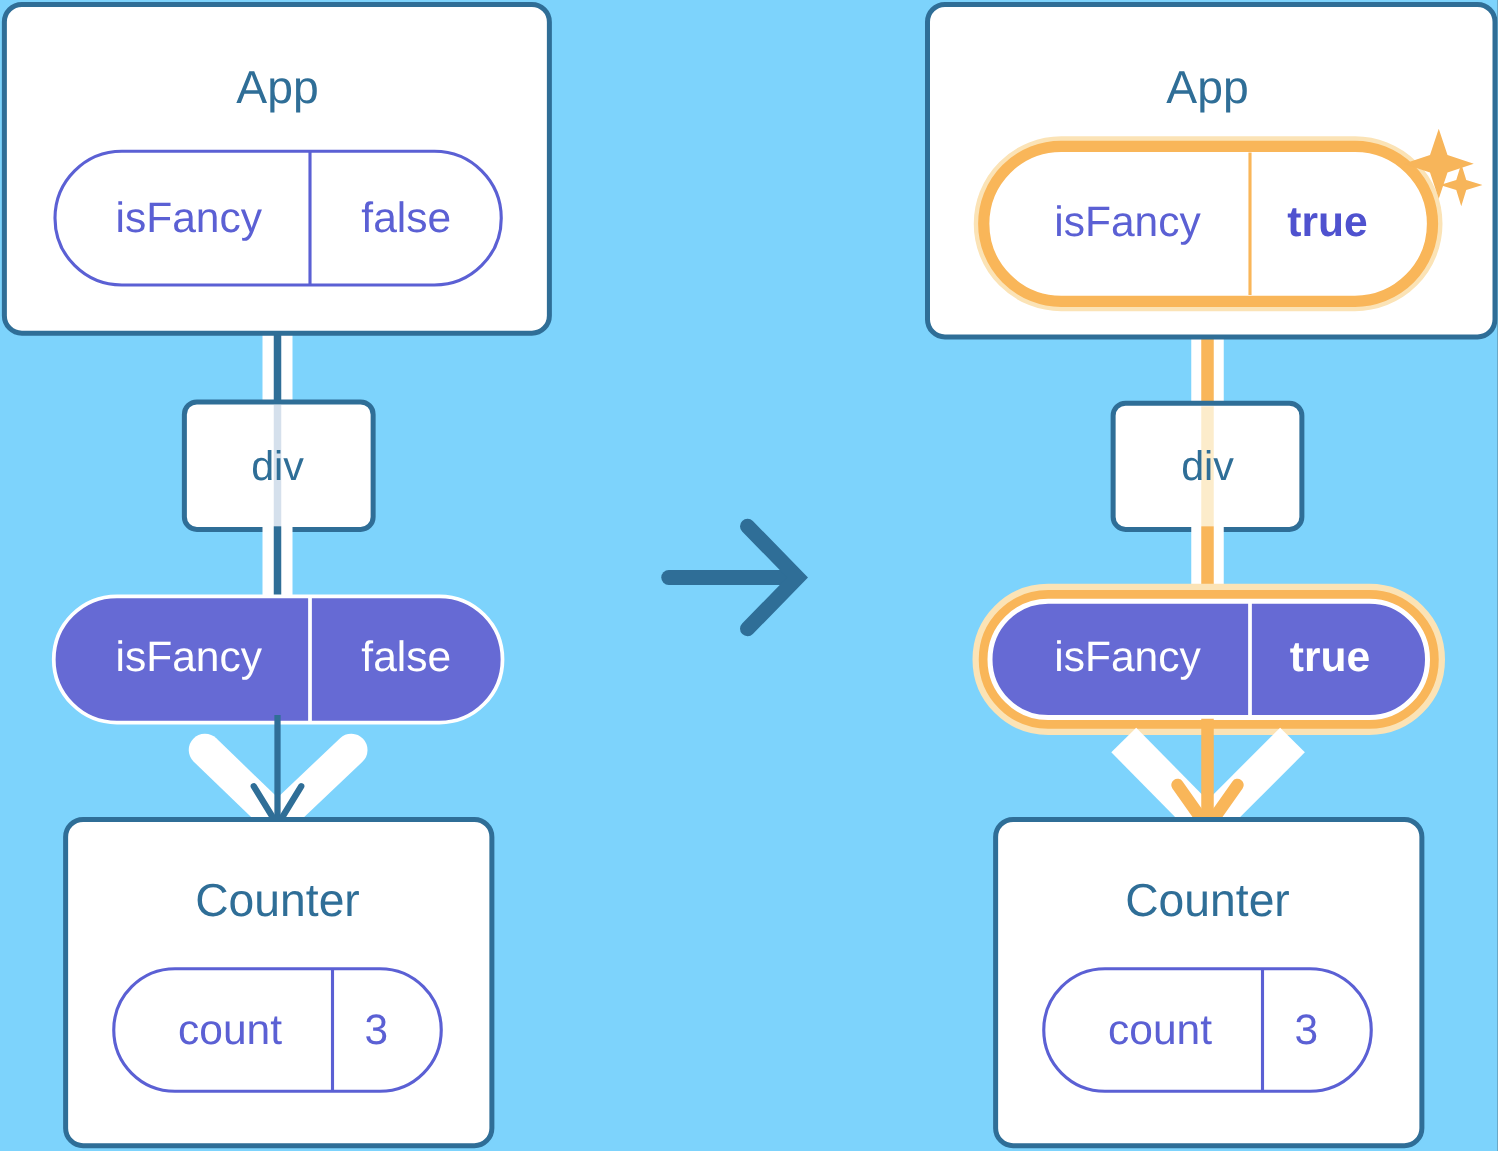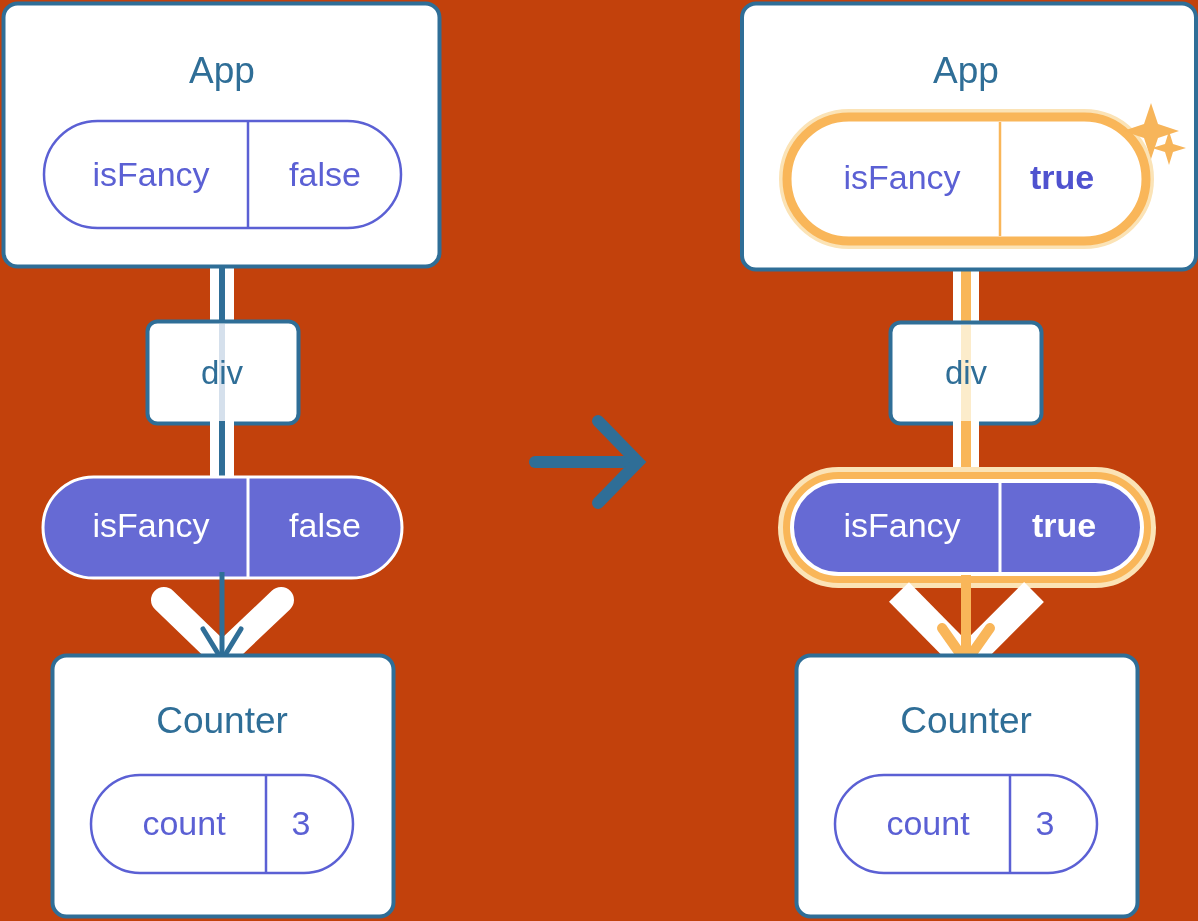--- a/index.html
+++ b/index.html
@@ -10,21 +10,21 @@
   body {
     width: 1198px;
     height: 921px;
     overflow: hidden;
     font-family: "Liberation Sans", sans-serif;
   }
   #stage {
     position: relative;
     width: 1198px;
     height: 921px;
-    background: #c2410c;
+    background: #7dd3fc;
   }
   svg.layer {
     position: absolute;
     left: 0;
     top: 0;
     width: 1198px;
     height: 921px;
   }
   .card-title {
     font-family: "Liberation Sans", sans-serif;

